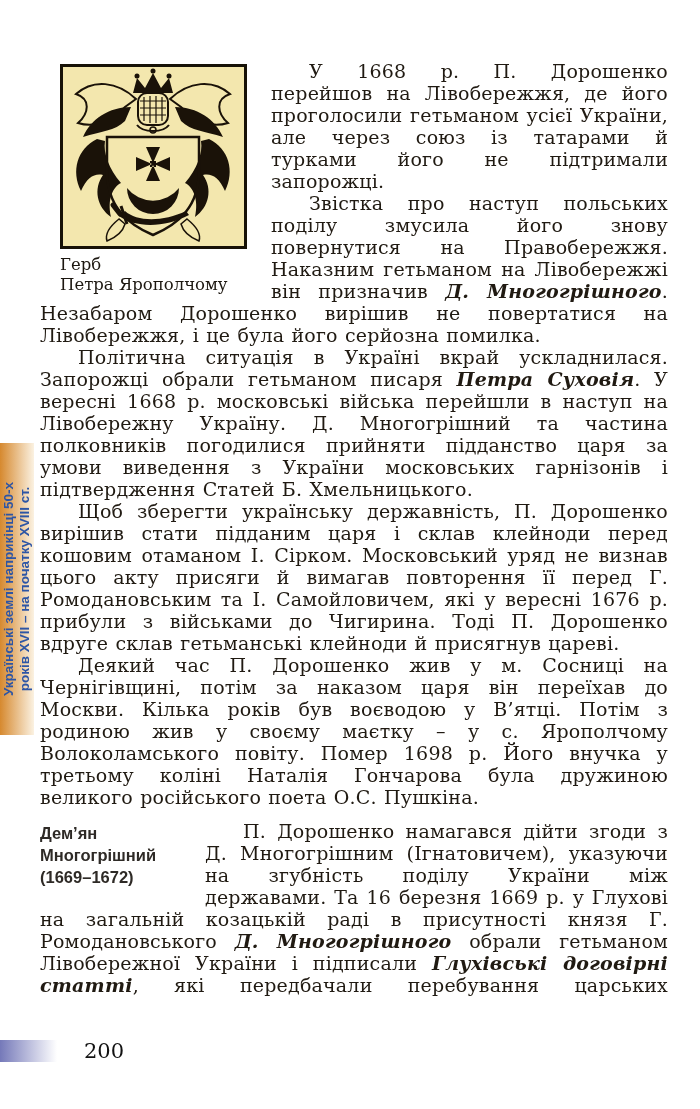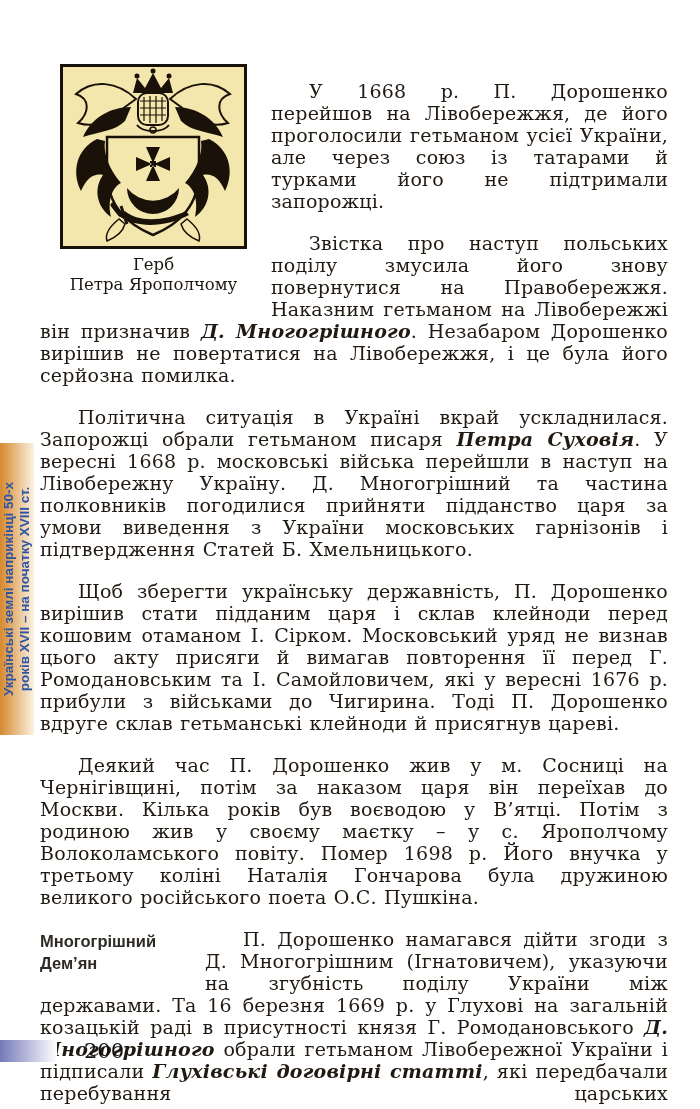--- a/index.html
+++ b/index.html
@@ -9,33 +9,33 @@
     font-family:"DejaVu Serif","Liberation Serif",serif;
     color:#201a12;
   }
 
   
   .content { position:absolute; left:40px; top:60px; width:628px; }
   .para {
     margin:0; font-size:19px; line-height:22px; text-align:justify;
     letter-spacing:0.2px; word-spacing:1px;
   }
-  .para.indent { text-indent:38px;margin-top:20px; }
+  .para.indent { text-indent:38px; }
   .para .bi { font-weight:bold; font-style:italic; }
   .para.jlast { text-align-last:justify; }
 
   
   .arms { float:left; width:187px; margin:4px 24px 6px 20px; }
   .arms-frame {
     width:187px; height:185px; box-sizing:border-box;
     border:3px solid #171207; background:var(--arms-bg,#f3e7ae);
   }
   .arms-frame svg { display:block; }
   .arms-caption {
-    margin-top:6px; text-align:center;
+    margin-top:6px; 
     font-size:16.5px; line-height:20px; color:#1c1710;
   }
 
   
   .sect2 { margin-top:12px; }
   .margin-heading {
     float:left; width:165px; padding-top:2px;
     font-family:"Liberation Sans","DejaVu Sans",sans-serif;
     font-weight:bold; font-size:16.5px; line-height:22px; color:#2e2a26;
   }
@@ -130,22 +130,23 @@
   <div id="part1">
       <p class="para indent"><span>У 1668 р. П. Дорошенко перейшов на Лівобережжя, де його проголосили гетьманом усієї України, але через союз із татарами й турками його не підтримали запорожці.</span></p>
       <p class="para indent"><span>Звістка про наступ польських поділу змусила його знову повернутися на Правобережжя. Наказним гетьманом на Лівобережжі він призначив </span><span class="bi">Д. Многогрішного</span><span>. Незабаром Дорошенко вирішив не повертатися на Лівобережжя, і це була його серйозна помилка.</span></p>
       <p class="para indent"><span>Політична ситуація в Україні вкрай ускладнилася. Запорожці обрали гетьманом писаря </span><span class="bi">Петра Суховія</span><span>. У вересні 1668 р. московські війська перейшли в наступ на Лівобережну Україну. Д. Многогрішний та частина полковників погодилися прийняти підданство царя за умови виведення з України московських гарнізонів і підтвердження Статей Б. Хмельницького.</span></p>
       <p class="para indent"><span>Щоб зберегти українську державність, П. Дорошенко вирішив стати підданим царя і склав клейноди перед кошовим отаманом І. Сірком. Московський уряд не визнав цього акту присяги й вимагав повторення її перед Г. Ромодановським та І. Самойловичем, які у вересні 1676 р. прибули з військами до Чигирина. Тоді П. Дорошенко вдруге склав гетьманські клейноди й присягнув цареві.</span></p>
       <p class="para indent"><span>Деякий час П. Дорошенко жив у м. Сосниці на Чернігівщині, потім за наказом царя він переїхав до Москви. Кілька років був воєводою у В’ятці. Потім з родиною жив у своєму маєтку – у с. Ярополчому Волоколамського повіту. Помер 1698 р. Його внучка у третьому коліні Наталія Гончарова була дружиною великого російського поета О.С. Пушкіна.</span></p>
     </div>
 
   <section class="sect2">
     <div class="margin-heading">
+      <div>Дем’ян</div>
       <div>Многогрішний</div>
-      <div>Дем’ян</div>
+      <div>(1669–1672)</div>
     </div>
     <div id="part2">
         <p class="para indent jlast"><span>П. Дорошенко намагався дійти згоди з Д. Многогрішним (Ігнатовичем), указуючи на згубність поділу України між державами. Та 16 березня 1669 р. у Глухові на загальній козацькій раді в присутності князя Г. Ромодановського </span><span class="bi">Д. Многогрішного</span><span> обрали гетьманом Лівобережної України і підписали </span><span class="bi">Глухівські договірні статті</span><span>, які передбачали перебування царських</span></p>
       </div>
   </section>
 
 </main>
 
 <div class="footer-bar"></div>
 <div class="page-num">200</div>

